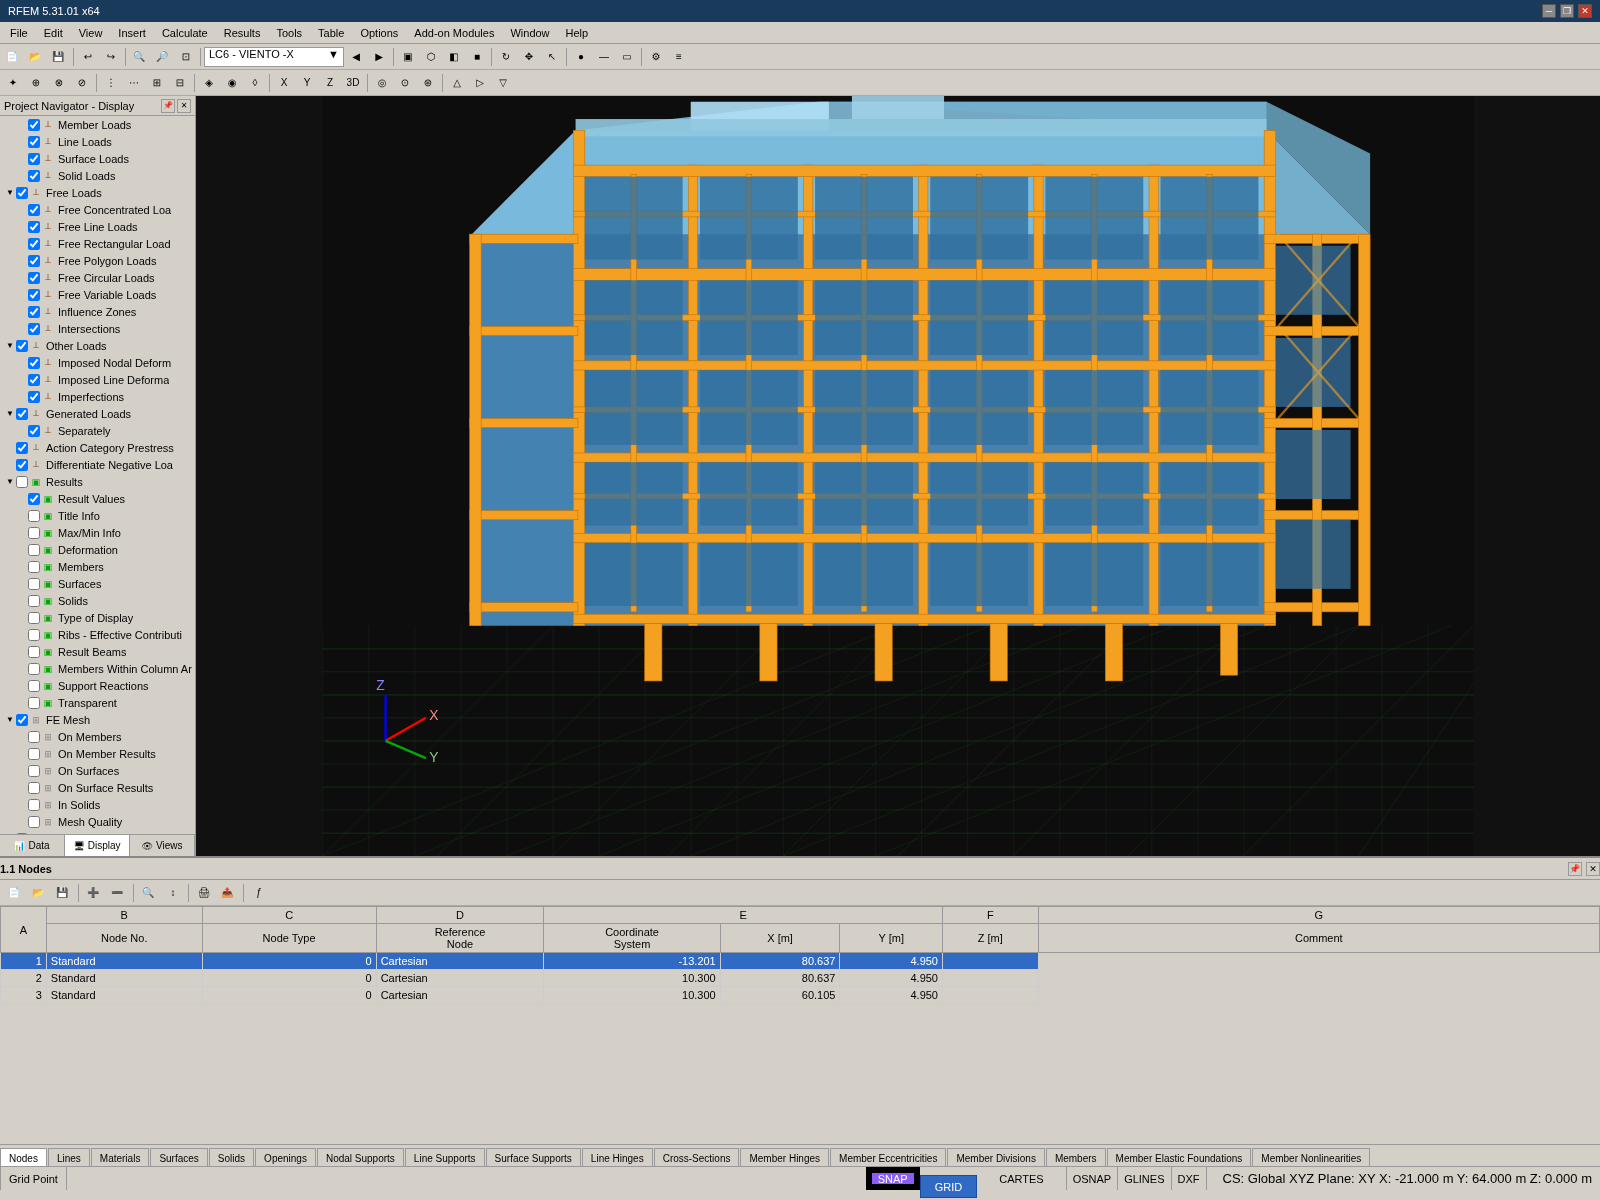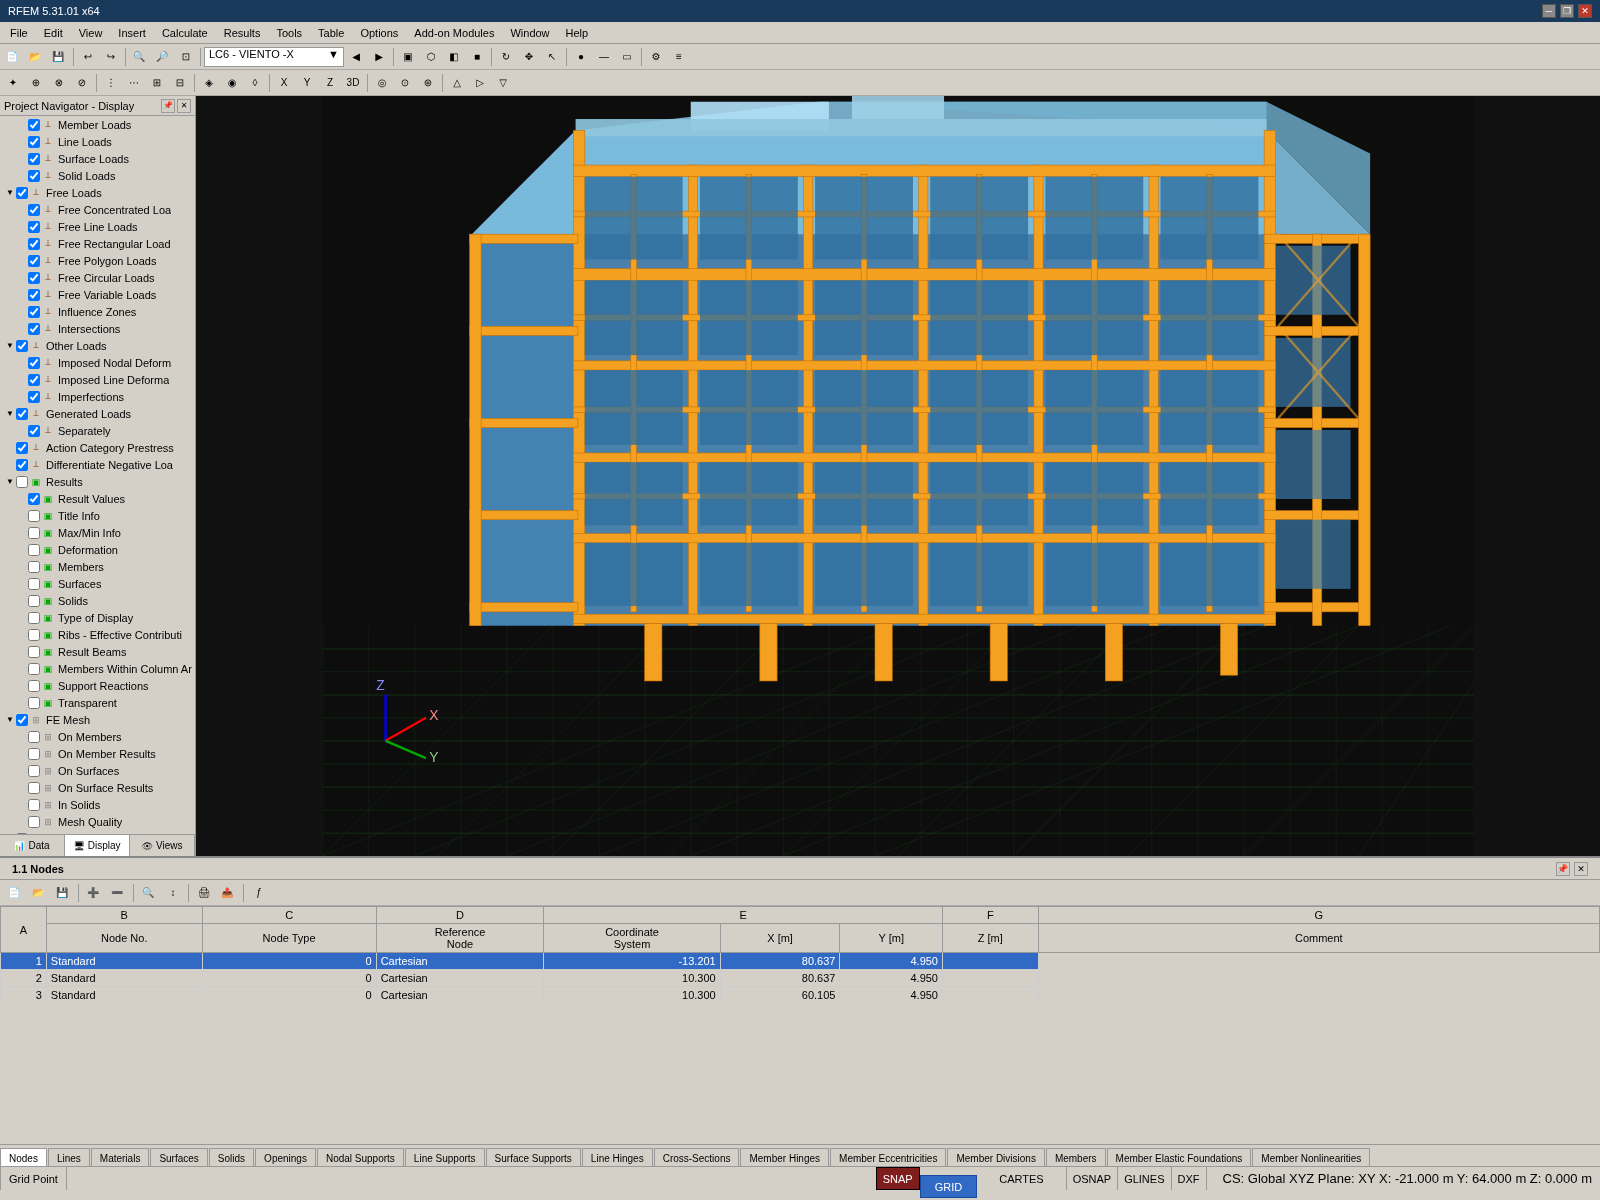--- a/index.html
+++ b/index.html
@@ -34,21 +34,21 @@
     #tree-container { flex: 1; overflow-y: auto; overflow-x: hidden; }
     .tree-item { display: flex; align-items: center; height: 17px; padding-left: 4px; cursor: pointer; white-space: nowrap; }
     .tree-indent { display: inline-block; width: 12px; flex-shrink: 0; }
     .tree-expander { width: 12px; height: 12px; display: inline-flex; align-items: center; justify-content: center; flex-shrink: 0; font-size: 8px; cursor: pointer; }
     .tree-checkbox { width: 12px; height: 12px; margin-right: 2px; flex-shrink: 0; }
     .tree-icon { width: 16px; height: 14px; margin-right: 2px; flex-shrink: 0; display: inline-flex; align-items: center; justify-content: center; font-size: 9px; }
     .tree-label { font-size: 11px; overflow: hidden; text-overflow: ellipsis; }
 
     
     #viewport { flex: 1; background: #000; position: relative; overflow: hidden; }
-    #table-header-bar { height: 22px; background: #d4d0c8; border-bottom: 1px solid #999; display: flex; align-items: center; padding: 0 12px; justify-content: space-between; gap: 43px; }
+    #table-header-bar { height: 22px; background: #d4d0c8; border-bottom: 1px solid #999; display: flex; align-items: center; padding: 0 0; justify-content: space-between; gap: 43px; }
     #table-header-bar .table-title { font-size: 11px; font-weight: bold; }
     #table-toolbar { height: 26px; background: #d4d0c8; border-bottom: 1px solid #aaa; display: flex; align-items: center; padding: 1px 4px; gap: 2px; }
 
     
     #data-table-container { overflow: auto; height: calc(310px - 22px - 26px - 24px); }
     #data-table { border-collapse: collapse; width: 100%; font-size: 11px; }
     #data-table th { background: #d4d0c8; border: 1px solid #999; padding: 2px 4px; text-align: center; font-weight: normal; white-space: nowrap; }
     #data-table td { border: 1px solid #ccc; padding: 2px 4px; white-space: nowrap; }
     #data-table tr.selected-row { background: #316ac5; color: #fff; }
     #data-table td.num { text-align: right; }
@@ -801,21 +801,21 @@
       <div class="tab-item">Members</div>
       <div class="tab-item">Member Elastic Foundations</div>
       <div class="tab-item">Member Nonlinearities</div>
     </div>
 </div>
 
 <div id="status-bar" style="position:relative; height:24px; background:#d4d0c8; border-top:1px solid #999; display:flex; align-items:center; font-size:11px; padding:0;">
   <span class="status-item" style="padding:0 8px;border-right:1px solid #999;height:100%;display:flex;align-items:center;">Grid Point</span>
   <div style="flex:1;"></div>
   <div style="display:flex; height:100%; align-items:center;">
-    <span class="status-item status-highlight" style="background:#7f1d1d;color:#fff;padding:4px 6px;border:1px solid #000000;height:100%;display:flex;align-items:center;">SNAP</span>
+    <span class="status-item status-highlight" style="background:#8b5cf6;color:#fff;padding:4px 6px;border:6px solid #000000;height:100%;display:flex;align-items:center;">SNAP</span>
     <span class="status-item status-highlight" style="background:#316ac5;color:#fff;padding:0 14px;border:1px solid #1a4aa0;height:100%;display:flex;align-items:center;margin-top:16px;">GRID</span>
     <span class="status-item" style="padding:0 22px;border-right:1px solid #999;height:100%;display:flex;align-items:center;">CARTES</span>
     <span class="status-item" style="padding:0 6px;border-right:1px solid #999;height:100%;display:flex;align-items:center;">OSNAP</span>
     <span class="status-item" style="padding:0 6px;border-right:1px solid #999;height:100%;display:flex;align-items:center;">GLINES</span>
     <span class="status-item" style="padding:0 6px;border-right:1px solid #999;height:100%;display:flex;align-items:center;">DXF</span>
   </div>
   <span style="padding:0 8px; font-size:13px;">CS: Global XYZ   Plane: XY     X: -21.000 m   Y: 64.000 m   Z: 0.000 m</span>
 </div>
 
 </body></html>

